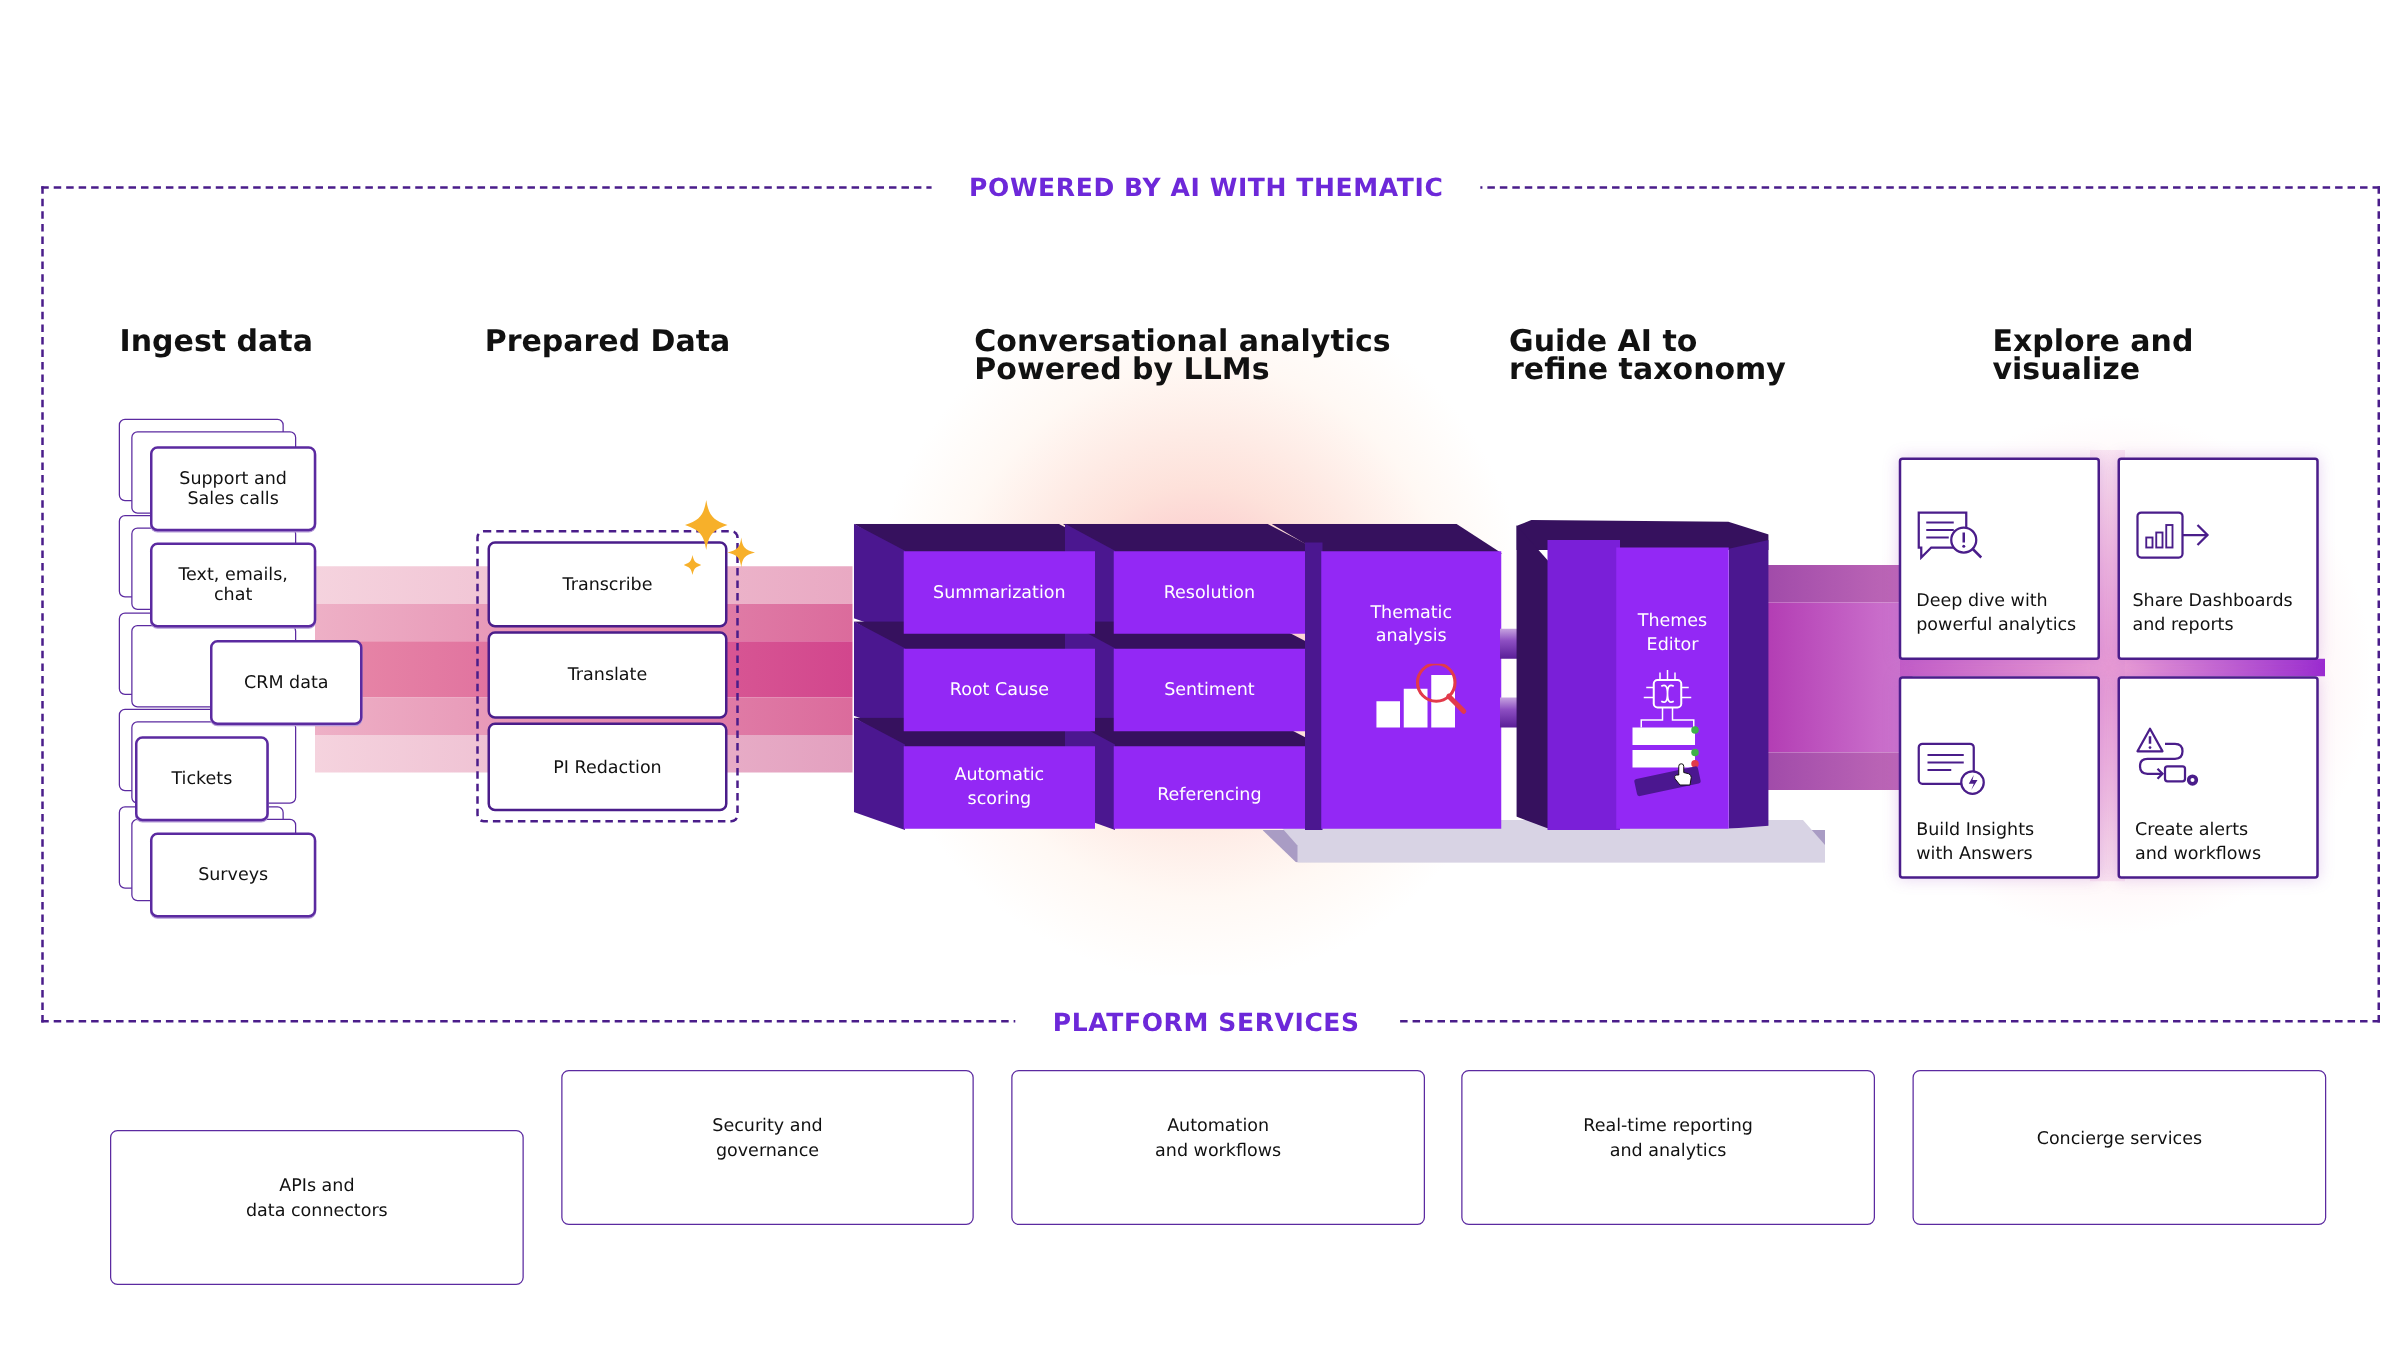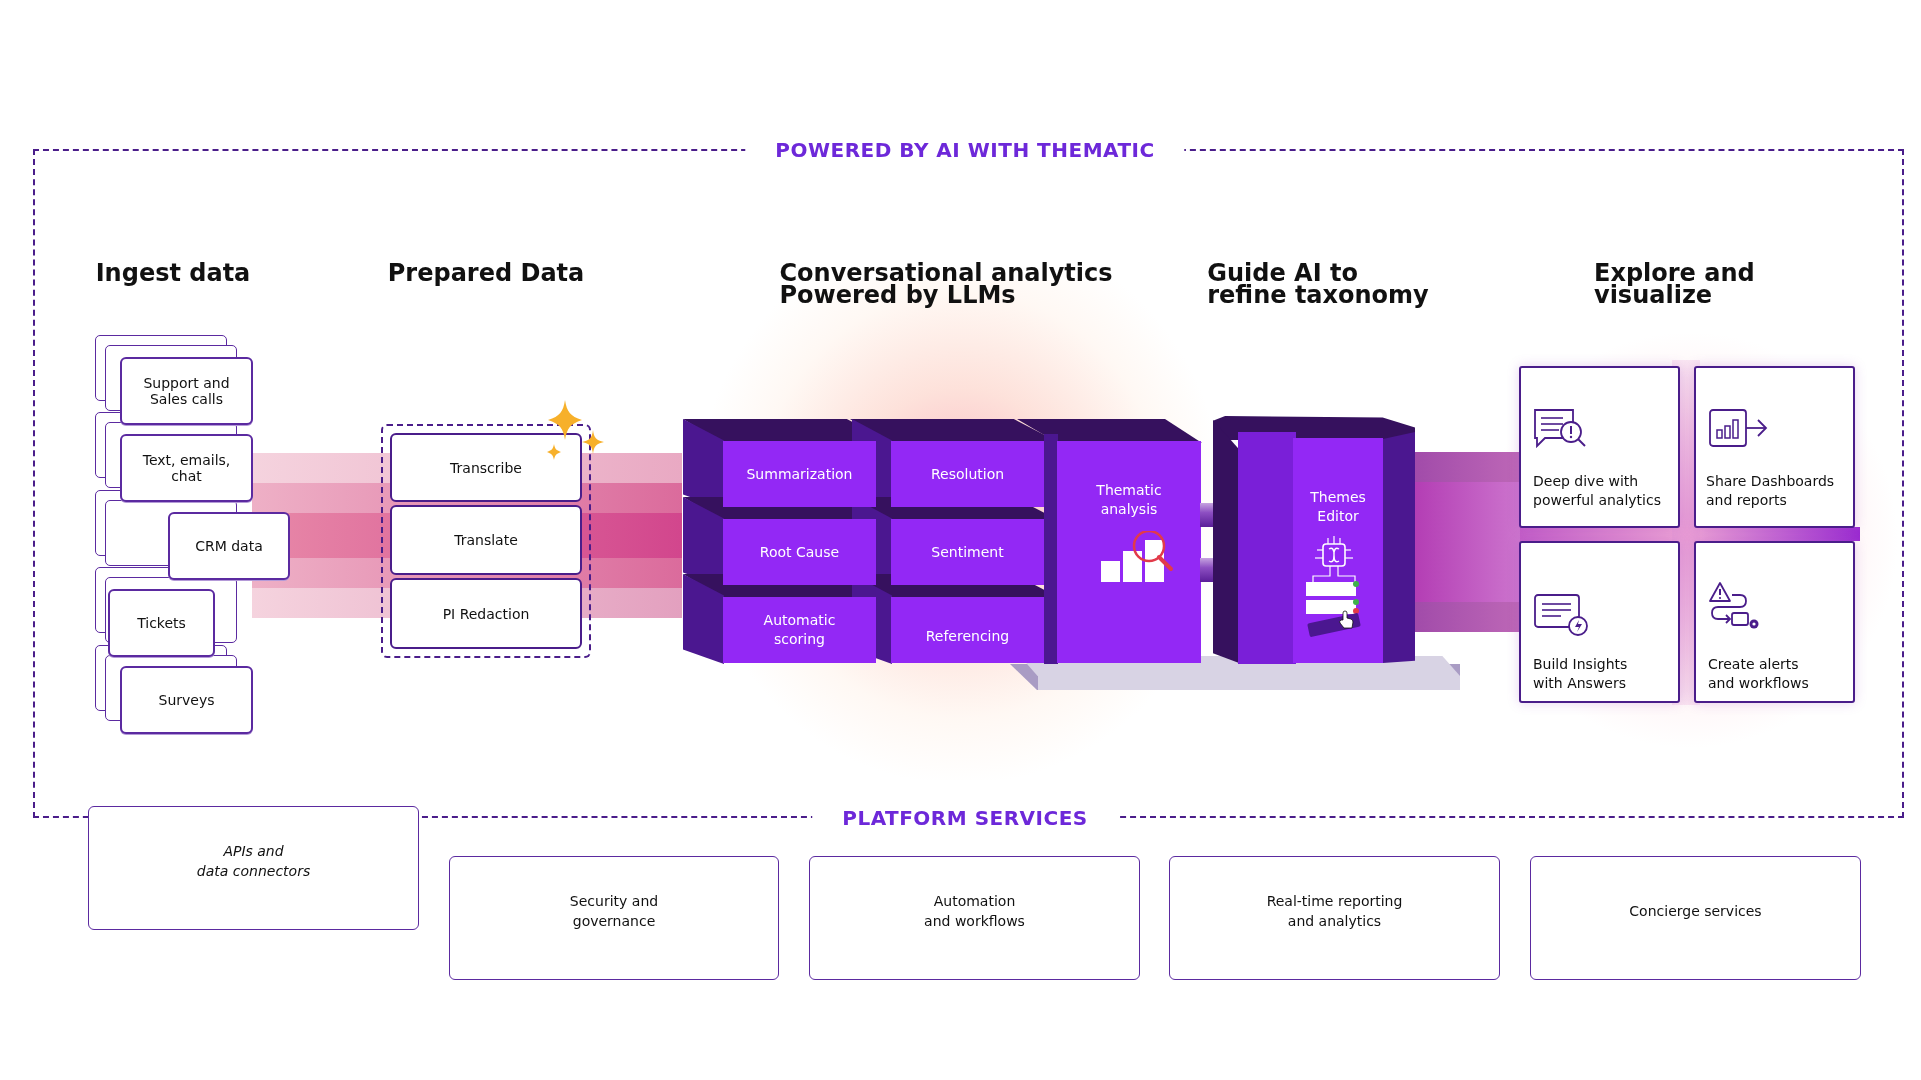--- a/index.html
+++ b/index.html
@@ -236,21 +236,21 @@
     <path d="M24 14 H32 Q38 14 38 20 Q38 26 32 26 H10 Q4 26 4 32 Q4 38 10 38 H22" fill="none" stroke="#4a1d8a" stroke-width="1.8"></path>
     <path d="M18 34 L22 38 L18 42" fill="none" stroke="#4a1d8a" stroke-width="1.8"></path>
     <rect x="24" y="32" width="16" height="12" rx="2" fill="none" stroke="#4a1d8a" stroke-width="1.8"></rect>
     <circle cx="46" cy="43" r="4.5" fill="#4a1d8a"></circle>
     <circle cx="46" cy="43" r="1.6" fill="#fff"></circle>
   </svg>
   <div class="abs explore-label" style="left:12px; top:112px;">Create alerts
 and workflows</div>
 </div>
 
-<div class="abs svc" style="left:88px; top:806px; width:331px; height:124px;font-style:italic;"><span>APIs and
+<div class="abs svc" style="left:88px; top:904px; width:331px; height:124px;"><span>APIs and
 data connectors</span></div>
 <div class="abs svc" style="left:449px; top:856px; width:330px; height:124px;"><span>Security and
 governance</span></div>
 <div class="abs svc" style="left:809px; top:856px; width:331px; height:124px;"><span>Automation
 and workflows</span></div>
 <div class="abs svc" style="left:1169px; top:856px; width:331px; height:124px;"><span>Real-time reporting
 and analytics</span></div>
 <div class="abs svc" style="left:1530px; top:856px; width:331px; height:124px;"><span>Concierge services</span></div>
 
 </body></html>

